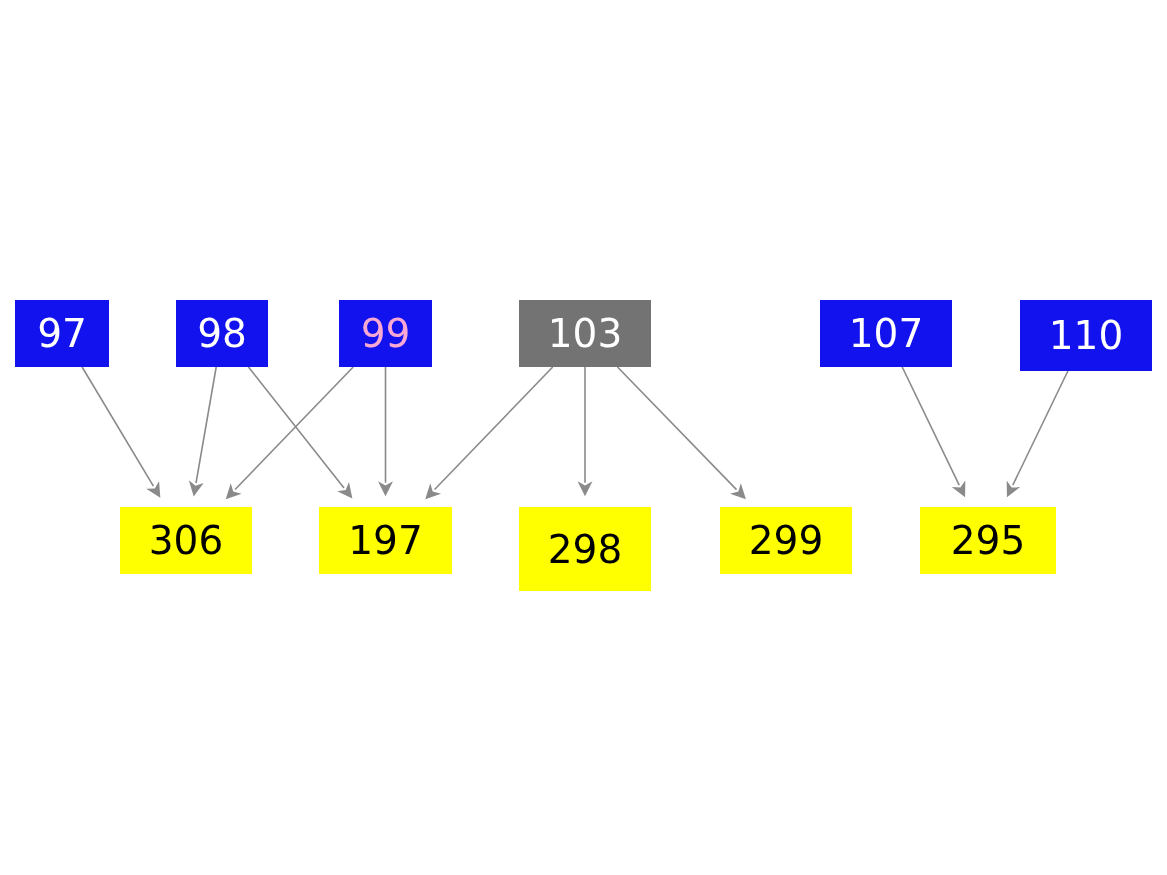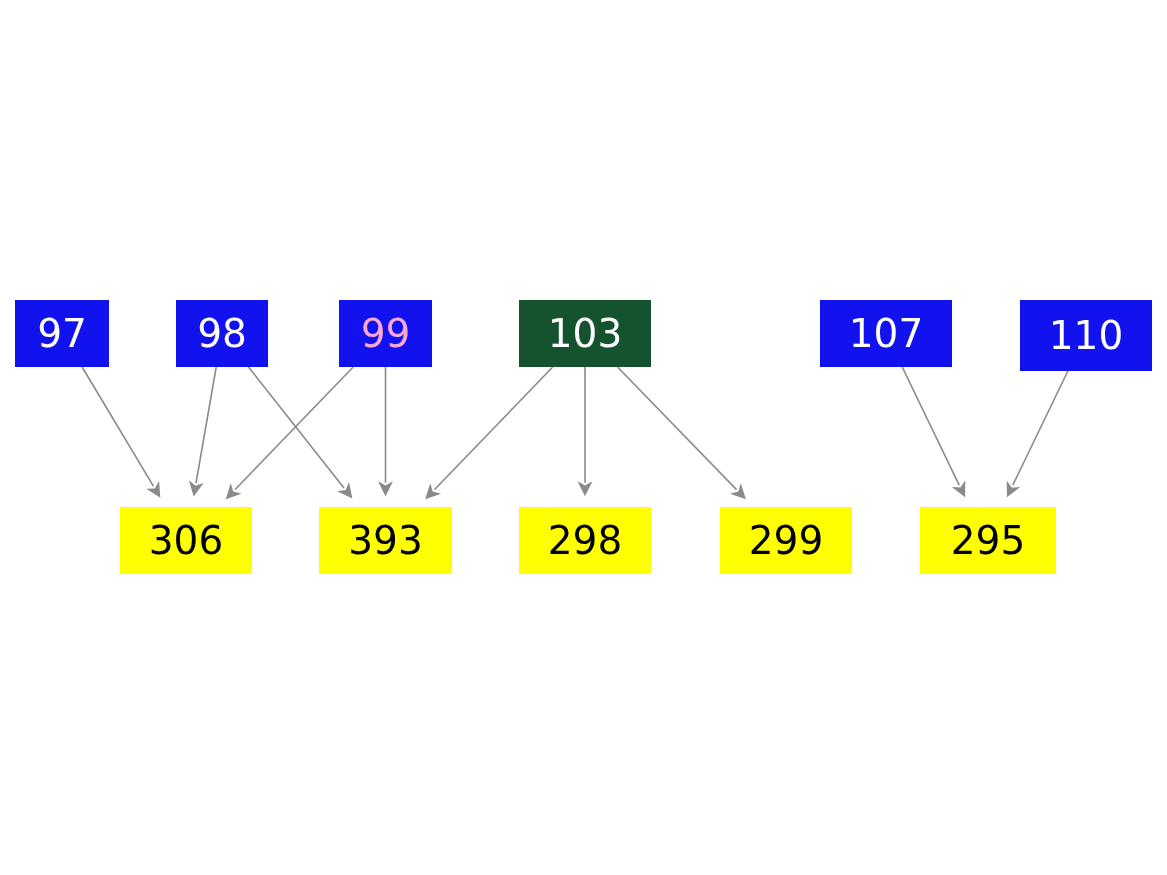--- a/index.html
+++ b/index.html
@@ -56,22 +56,22 @@
         <line x1="585.0" y1="367.0" x2="585.0" y2="482.7" stroke="#8a8a8a" stroke-width="1.6" marker-end="url(#arrowhead)"></line>
         <line x1="617.5" y1="367.0" x2="736.5" y2="489.6" stroke="#8a8a8a" stroke-width="1.6" marker-end="url(#arrowhead)"></line>
         <line x1="902.2" y1="367.0" x2="959.2" y2="485.1" stroke="#8a8a8a" stroke-width="1.6" marker-end="url(#arrowhead)"></line>
         <line x1="1069.8" y1="367.0" x2="1012.8" y2="485.1" stroke="#8a8a8a" stroke-width="1.6" marker-end="url(#arrowhead)"></line>
       </g>
   </svg>
   <div id="node-layer">
       <div class="node" style="left: 15px; top: 300px; width: 94px; height: 67px; background: rgb(18, 18, 238); color: rgb(255, 255, 255);">97</div>
       <div class="node" style="left: 176px; top: 300px; width: 92px; height: 67px; background: rgb(18, 18, 238); color: rgb(255, 255, 255);">98</div>
       <div class="node" style="left: 339px; top: 300px; width: 93px; height: 67px; background: rgb(18, 18, 238); color: #f9a8d4;">99</div>
-      <div class="node" style="left: 519px; top: 300px; width: 132px; height: 67px; background: #14532d; color: rgb(255, 255, 255);">103</div>
+      <div class="node" style="left: 519px; top: 300px; width: 132px; height: 67px; background: #737373; color: rgb(255, 255, 255);">103</div>
       <div class="node" style="left: 820px; top: 300px; width: 132px; height: 67px; background: rgb(18, 18, 238); color: rgb(255, 255, 255);">107</div>
       <div class="node" style="left: 1020px; top: 300px; width: 132px; height: 71px; background: rgb(18, 18, 238); color: rgb(255, 255, 255);">110</div>
       <div class="node" style="left: 120px; top: 507px; width: 132px; height: 67px; background: rgb(255, 255, 0); color: rgb(0, 0, 0);">306</div>
-      <div class="node" style="left: 319px; top: 507px; width: 133px; height: 67px; background: rgb(255, 255, 0); color: rgb(0, 0, 0);">393</div>
-      <div class="node" style="left: 519px; top: 507px; width: 132px; height: 67px; background: rgb(255, 255, 0); color: rgb(0, 0, 0);">298</div>
+      <div class="node" style="left: 319px; top: 507px; width: 133px; height: 67px; background: rgb(255, 255, 0); color: rgb(0, 0, 0);">197</div>
+      <div class="node" style="left: 519px; top: 507px; width: 132px; height: 84px; background: rgb(255, 255, 0); color: rgb(0, 0, 0);">298</div>
       <div class="node" style="left: 720px; top: 507px; width: 132px; height: 67px; background: rgb(255, 255, 0); color: rgb(0, 0, 0);">299</div>
       <div class="node" style="left: 920px; top: 507px; width: 136px; height: 67px; background: rgb(255, 255, 0); color: rgb(0, 0, 0);">295</div>
     </div>
 </div>
 
 </body></html>

